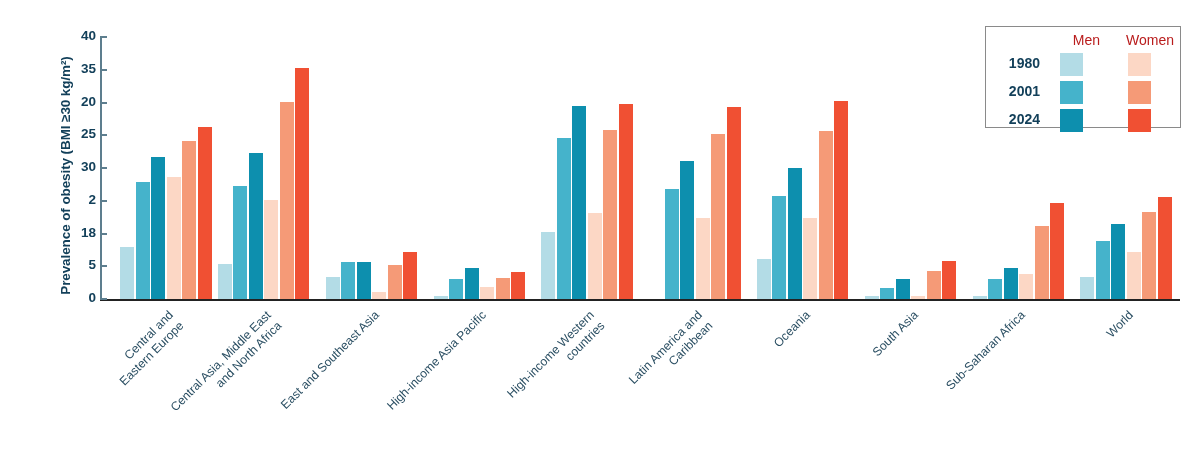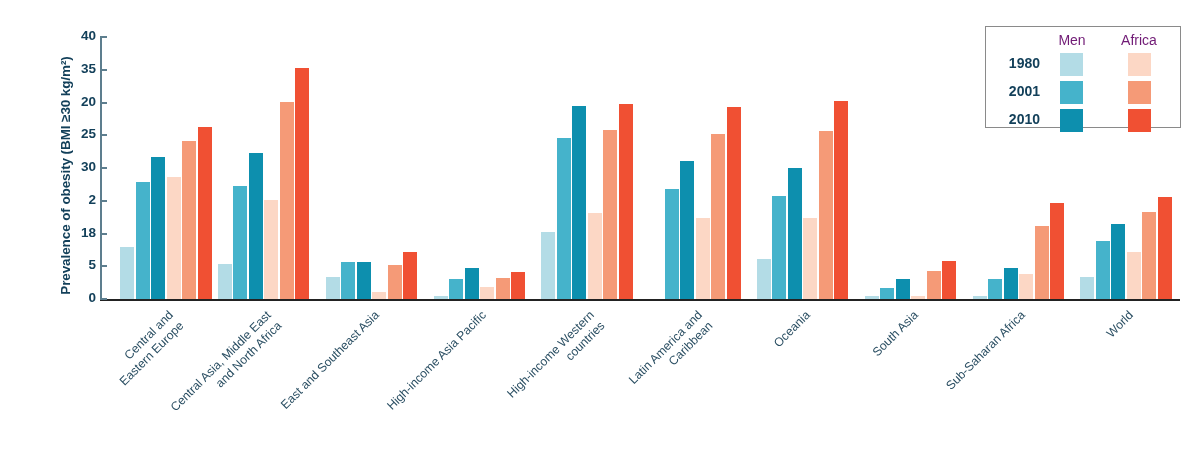--- a/index.html
+++ b/index.html
@@ -110,22 +110,22 @@
     width: 196px;
     height: 102px;
     border: 1.4px solid #8a8a8a;
     background: #ffffff;
     box-sizing: border-box;
   }
   .legend-head {
     position: absolute;
     top: 5px;
     font-size: 14px;
-    color: #701a75;
-    text-align: center;
+    color: #b91c1c;
+    text-align: right;
   }
   #legend-head-men { left: 58px; width: 56px; }
   #legend-head-women { left: 118px; width: 70px; }
   .legend-year {
     position: absolute;
     left: 6px;
     width: 48px;
     text-align: right;
     font-size: 14px;
     font-weight: bold;
@@ -261,25 +261,25 @@
       <div class="cat-label" style="left: 394.9px; top: 308px; width: 300px;">Latin America and
 Caribbean</div>
       <div class="cat-label" style="left: 502.7px; top: 308px; width: 300px;">Oceania</div>
       <div class="cat-label" style="left: 610.5px; top: 308px; width: 300px;">South Asia</div>
       <div class="cat-label" style="left: 718.3px; top: 308px; width: 300px;">Sub-Saharan Africa</div>
       <div class="cat-label" style="left: 826.1px; top: 308px; width: 300px;">World</div>
     </div>
 
   <div id="legend">
     <div class="legend-head" id="legend-head-men">Men</div>
-    <div class="legend-head" id="legend-head-women">Africa</div>
+    <div class="legend-head" id="legend-head-women">Women</div>
 
     <div class="legend-year" style="top:28px">1980</div>
     <div class="legend-year" style="top:56px">2001</div>
-    <div class="legend-year" style="top:84px">2010</div>
+    <div class="legend-year" style="top:84px">2024</div>
 
     <div class="legend-swatch" id="sw-m-1980" style="left: 74px; top: 26px; background: rgb(179, 220, 230);"></div>
     <div class="legend-swatch" id="sw-m-2008" style="left: 74px; top: 54px; background: rgb(69, 179, 203);"></div>
     <div class="legend-swatch" id="sw-m-2016" style="left: 74px; top: 82px; background: rgb(13, 143, 174);"></div>
 
     <div class="legend-swatch" id="sw-w-1980" style="left: 142px; top: 26px; background: rgb(252, 215, 197);"></div>
     <div class="legend-swatch" id="sw-w-2008" style="left: 142px; top: 54px; background: rgb(245, 154, 119);"></div>
     <div class="legend-swatch" id="sw-w-2016" style="left: 142px; top: 82px; background: rgb(240, 80, 51);"></div>
   </div>
 

